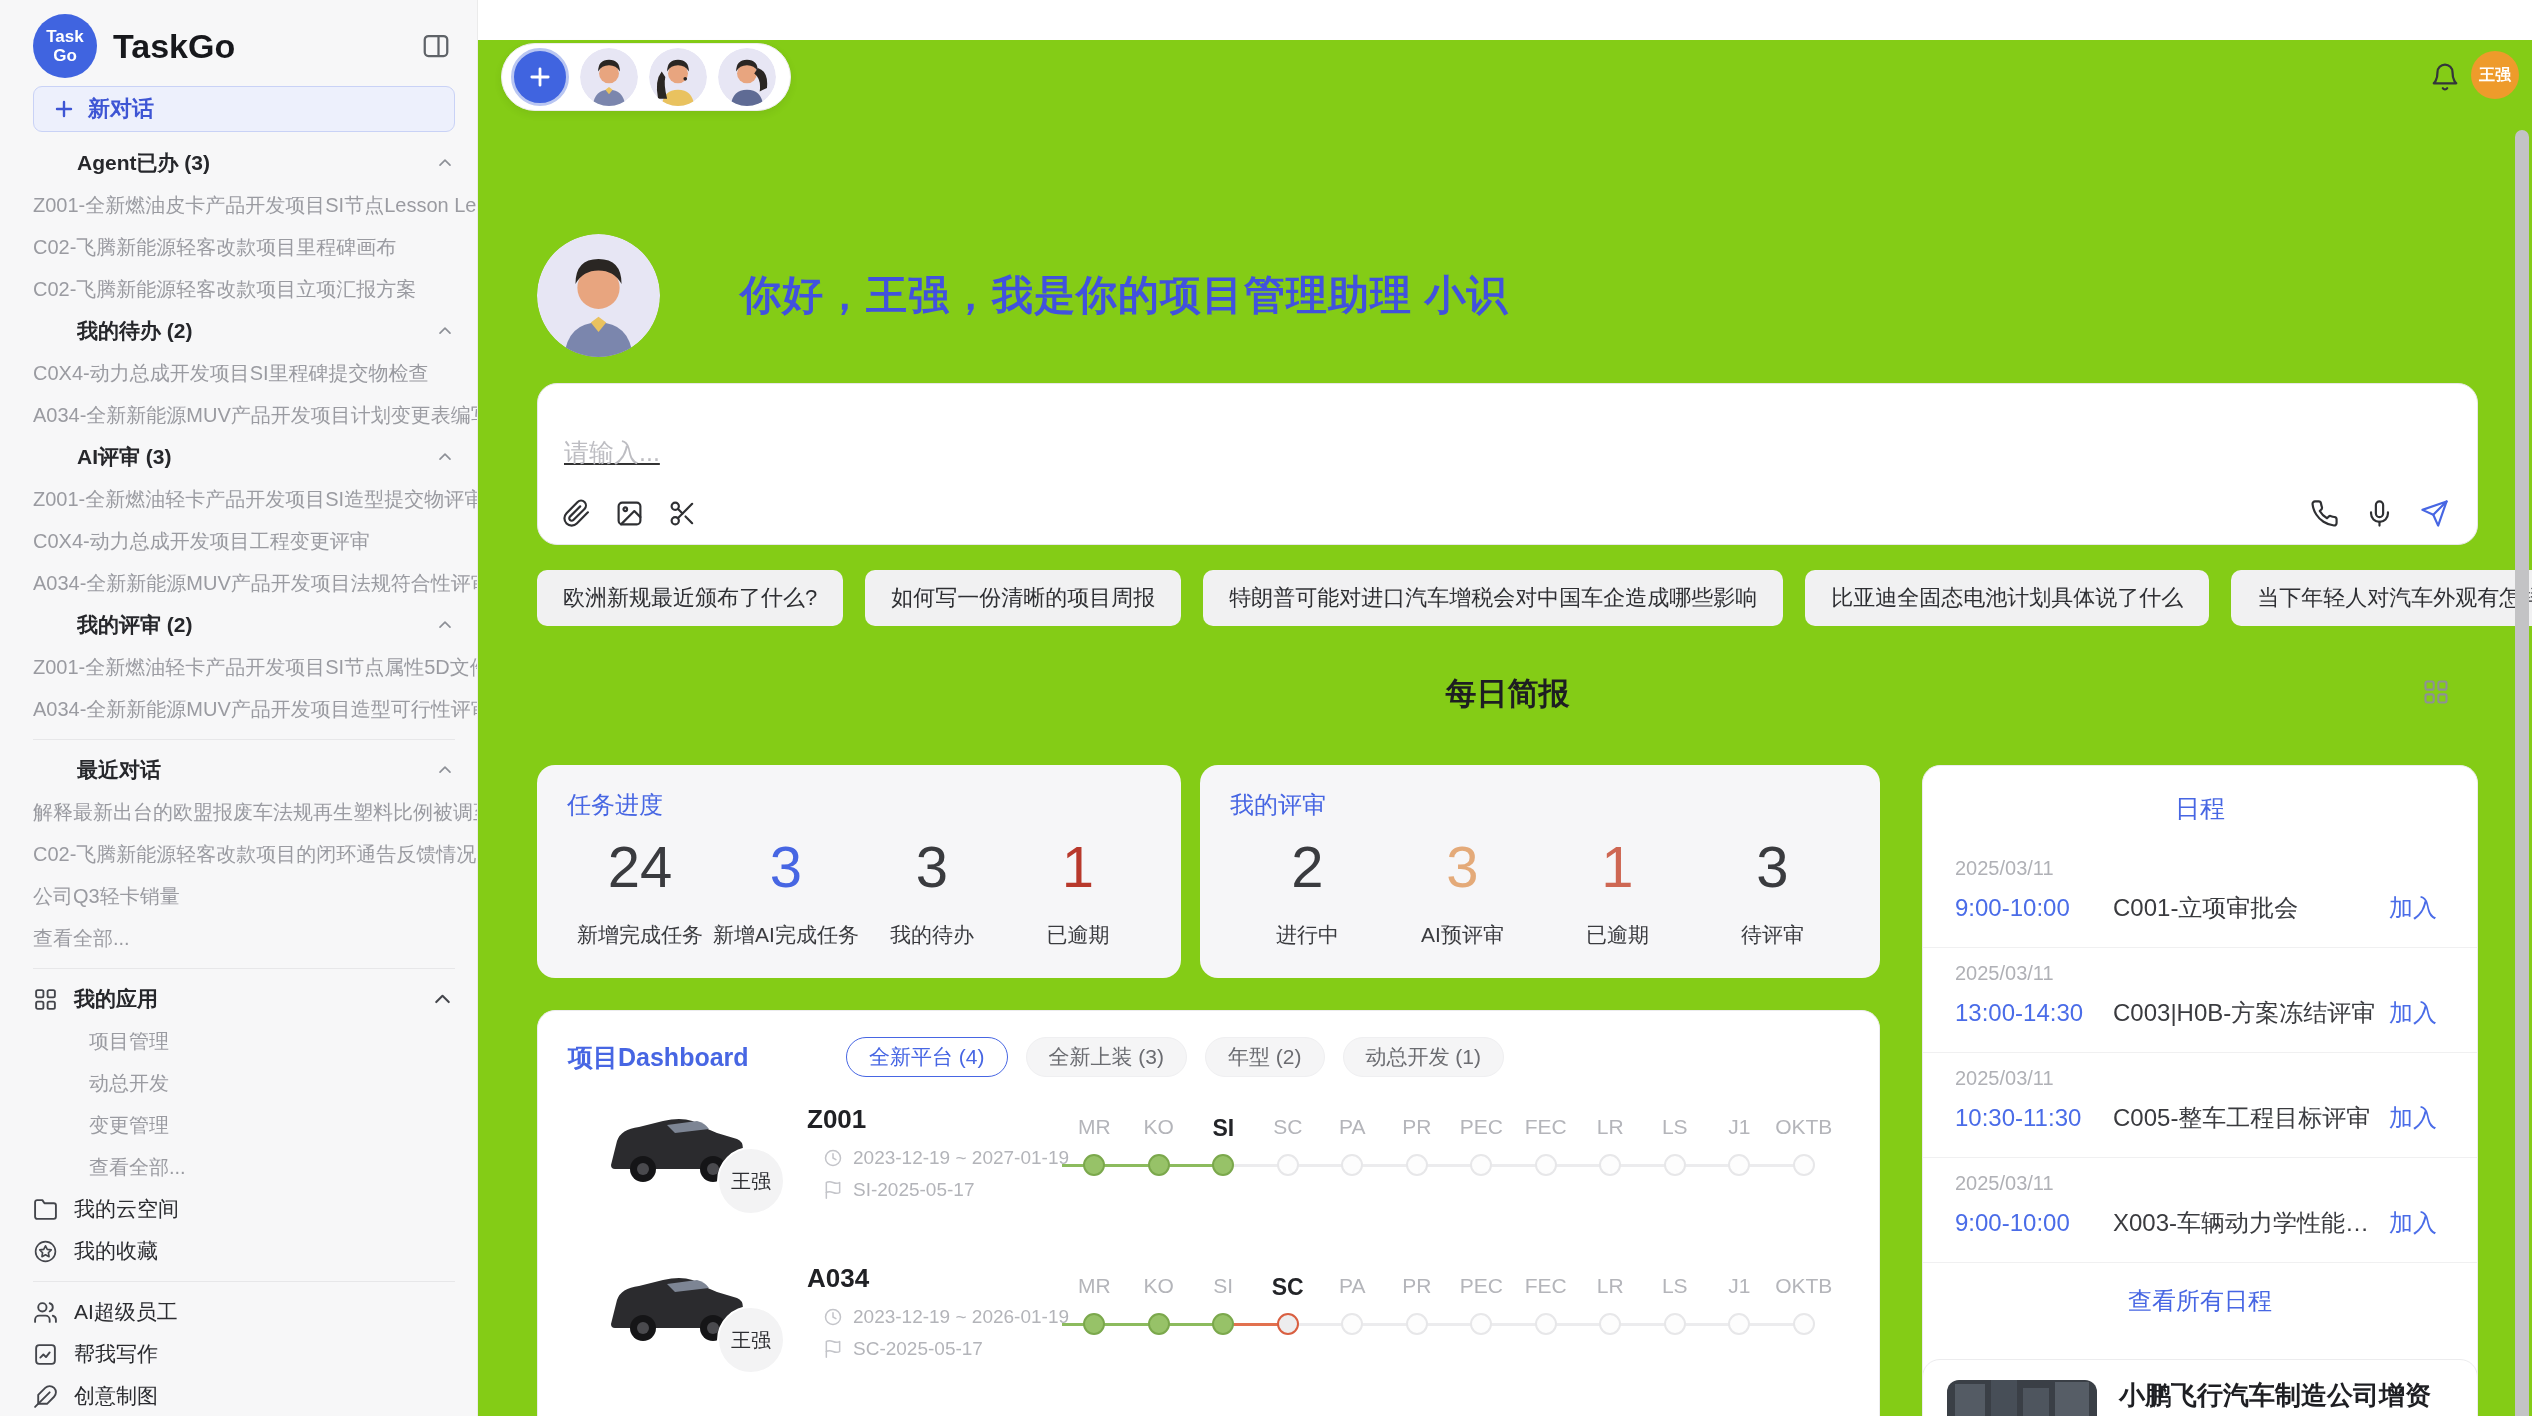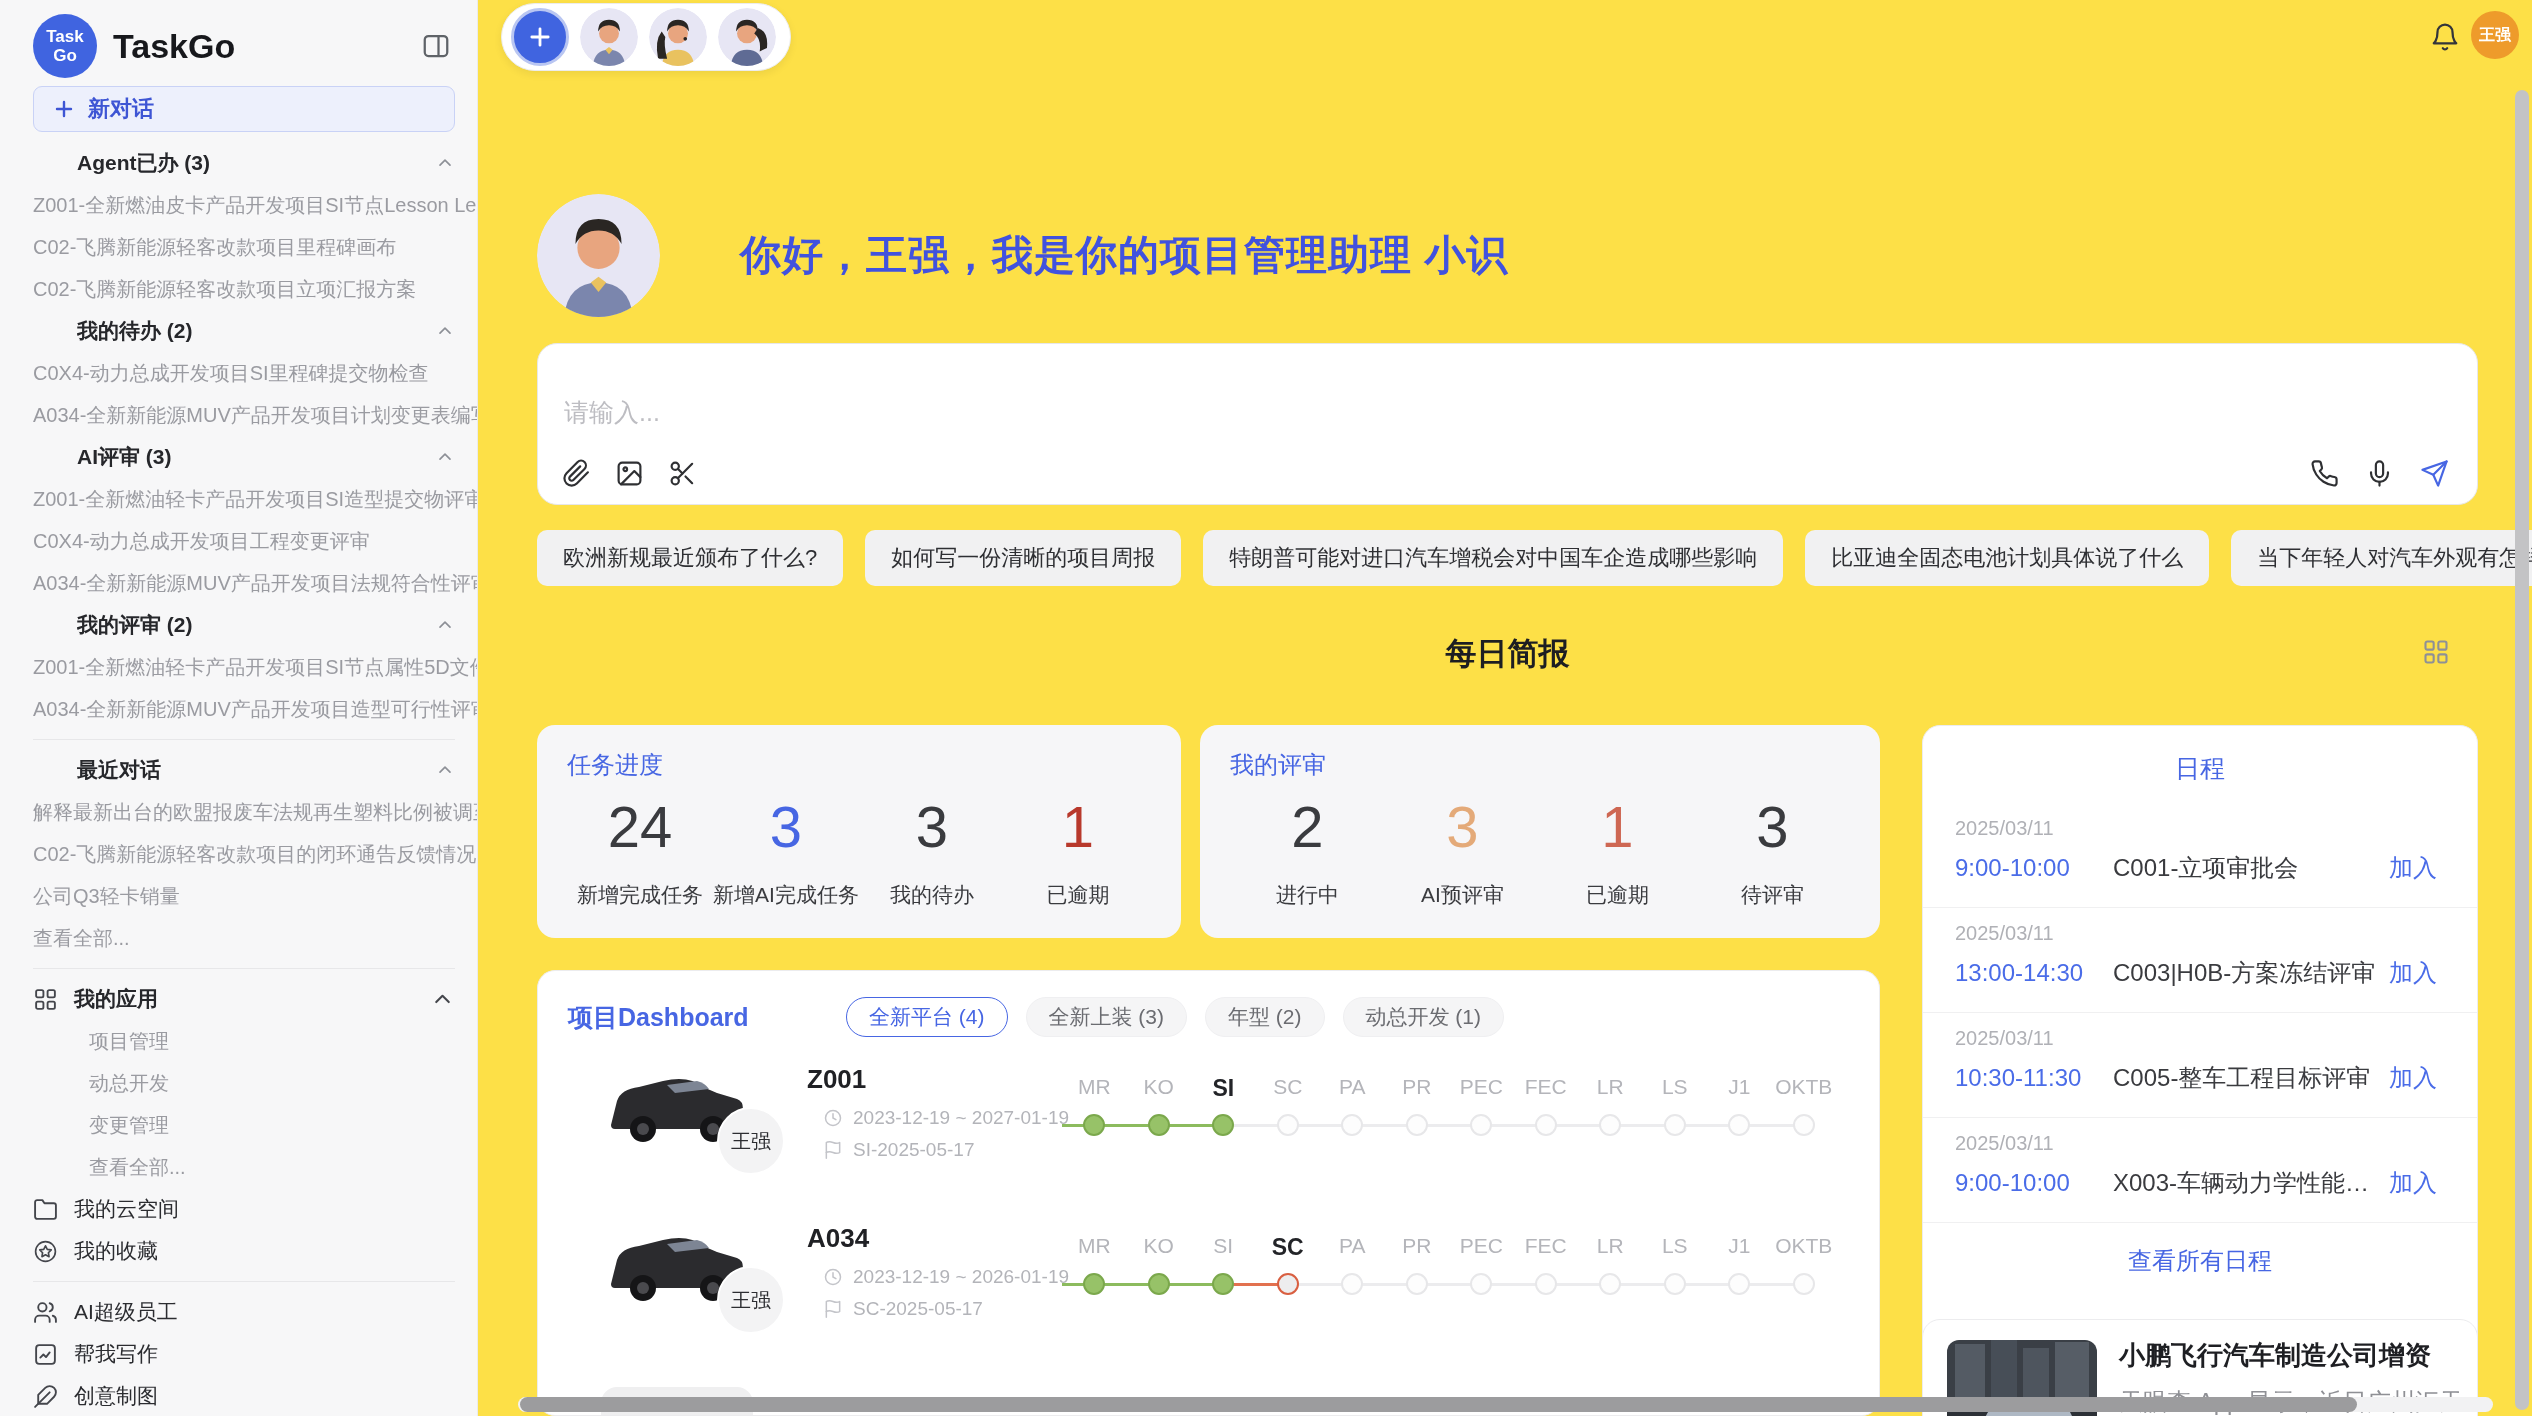--- a/index.html
+++ b/index.html
@@ -29,21 +29,21 @@
   .sb-item { font-size:20px; color:#9a9ba1; white-space:nowrap; text-overflow:ellipsis;
     display:block; line-height:42px; cursor:pointer; }
   .sb-divider { border-top:1px solid #e7e7e9; margin:9px 0; }
   .sb-iconrow { gap:16px; font-size:21px; color:#26272b; font-weight:600; cursor:pointer; }
   .sb-iconrow.plain { font-weight:400; color:#2b2c30; }
   .sb-iconrow svg { width:25px; height:25px; color:#44464c; flex:none; }
   .sb-iconrow .grow { flex:1; }
   .sb-sub { padding-left:56px; }
 
   
-  .main { position:relative; flex:1; background:#fde047; }
+  .main { position:relative; flex:1; background:#84cc16;margin-top:40px; }
 
   .top-pill { position:absolute; left:23px; top:3px; width:290px; height:68px; background:#fff;
     border:1px solid #ececec; border-radius:34px; box-shadow:0 3px 8px rgba(0,0,0,.07);
     display:flex; align-items:center; padding:0 9px; gap:11px; }
   .add-session { width:58px; height:58px; border-radius:50%; background:#4064e0; border:3px solid #b9c6f2;
     color:#fff; display:flex; align-items:center; justify-content:center; cursor:pointer; flex:none; }
   .add-session svg { width:28px; height:28px; }
   .avatar-s { width:58px; height:58px; border-radius:50%; overflow:hidden; flex:none; cursor:pointer; }
   .avatar-s svg, .avatar-l svg, .news-img svg, .truck svg { display:block; width:100%; height:100%; }
 
@@ -54,21 +54,21 @@
     background:#ee9b2b; color:#fff; font-size:16px; font-weight:600; display:flex; align-items:center;
     justify-content:center; cursor:pointer; }
 
   .greet { position:absolute; left:59px; top:194px; display:flex; align-items:center; gap:80px; }
   .avatar-l { width:123px; height:123px; border-radius:50%; overflow:hidden; flex:none; }
   .greet-text { font-size:41px; font-weight:800; color:#4152de; letter-spacing:1px; }
 
   .input-card { position:absolute; left:59px; top:343px; width:1941px; height:162px;
     border:1.5px solid #e7e7e9; border-radius:20px; background:#fff; }
   .chat-input { position:absolute; left:26px; top:52px; width:1500px; height:50px; border:none;
-    outline:none; resize:none; font-size:25px; color:#333; font-family:inherit; background:transparent; }
+    outline:none; resize:none; font-size:25px; color:#333; font-family:inherit; background:transparent;text-decoration:underline; }
   .chat-input::placeholder { color:#bdbdc2; }
   .in-icons-l { position:absolute; left:24px; bottom:16px; display:flex; gap:24px; }
   .in-icons-r { position:absolute; right:28px; bottom:16px; display:flex; gap:26px; }
   .icon-btn { background:none; border:none; color:#2f3033; cursor:pointer; padding:0; }
   .icon-btn svg { width:29px; height:29px; display:block; }
   .icon-btn.send { color:#4766e3; }
 
   .chipbar { position:absolute; left:59px; top:530px; display:flex; gap:22px; }
   .chip { height:56px; padding:0 26px; border:none; border-radius:10px; background:#f1f1f2;
     font-size:22px; color:#2e2f33; cursor:pointer; white-space:nowrap; font-family:inherit; }

